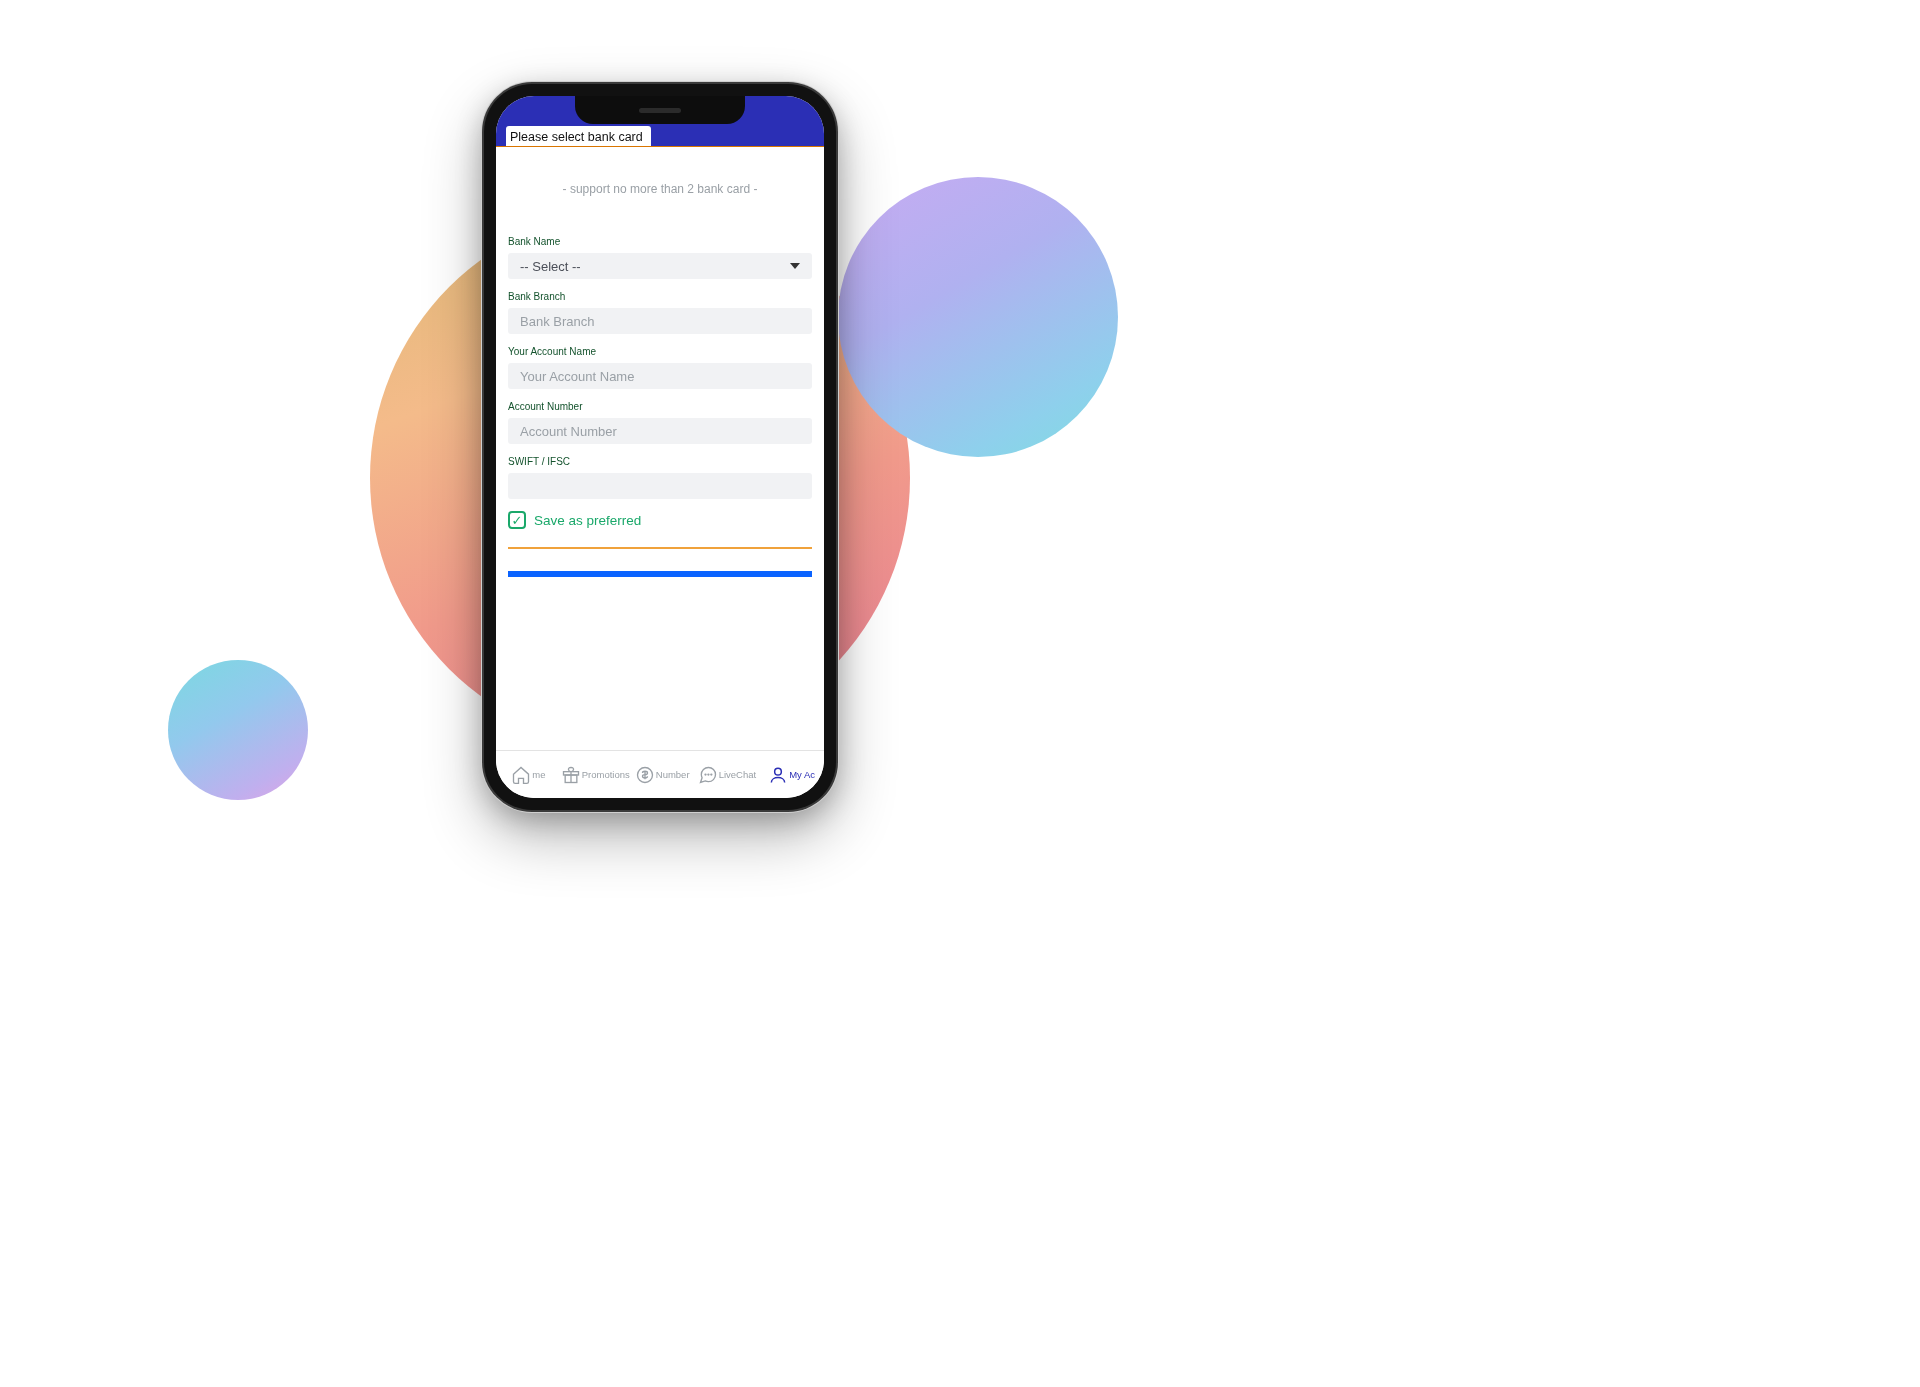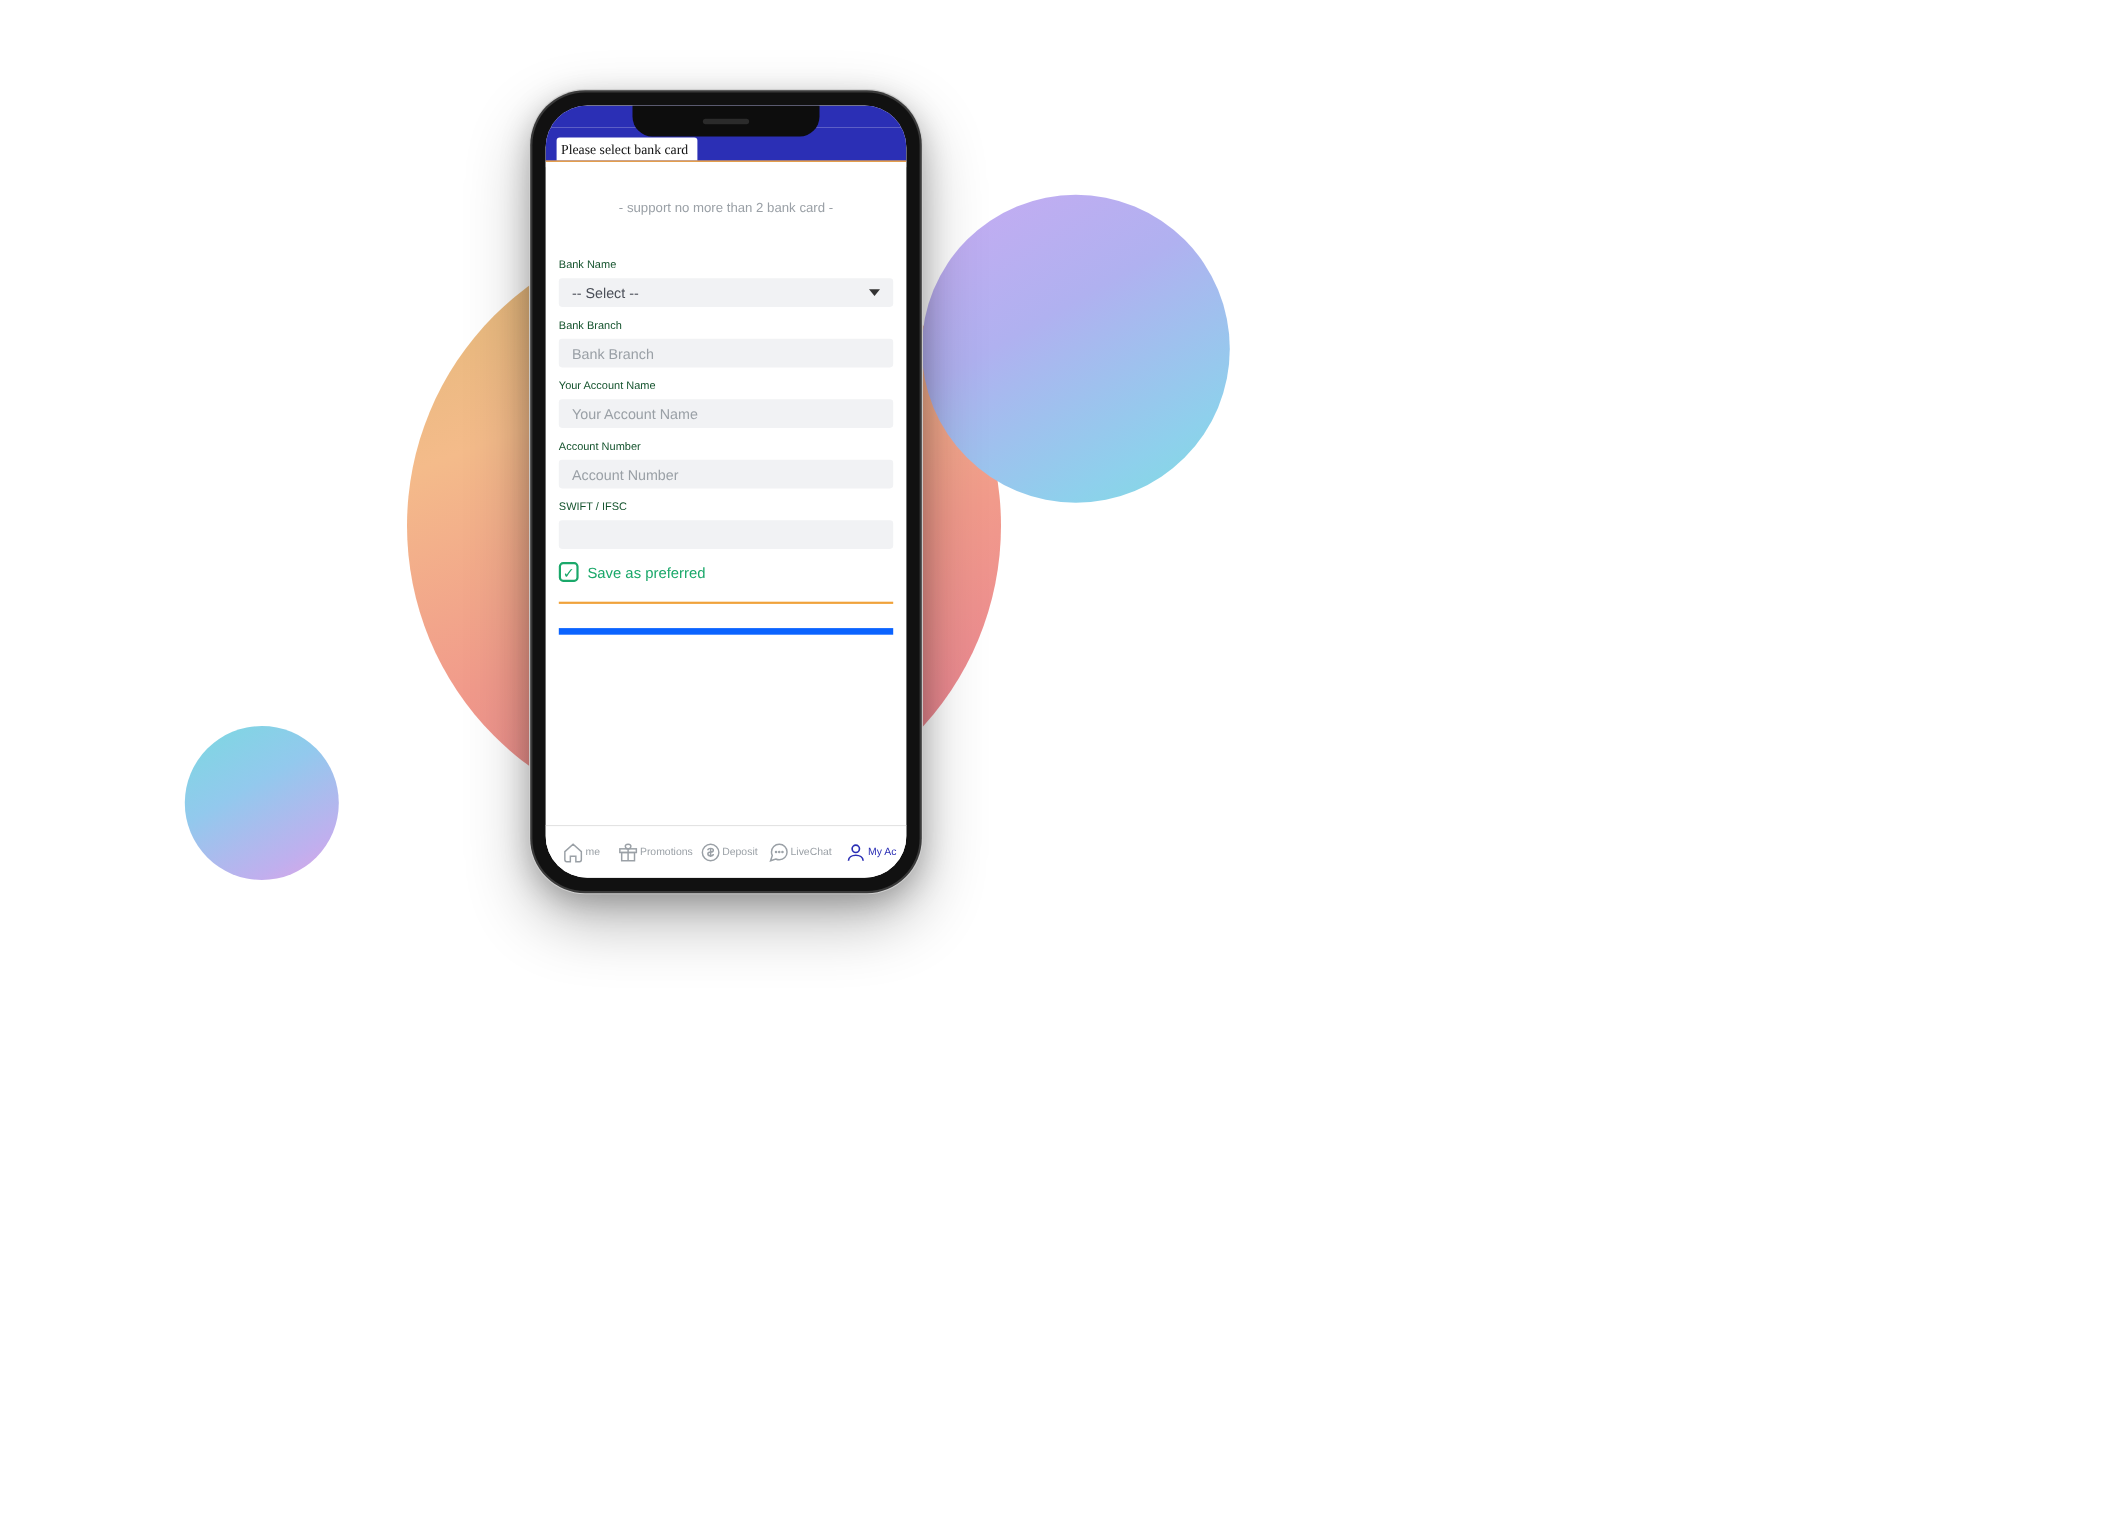--- a/index.html
+++ b/index.html
@@ -89,21 +89,20 @@
 .screen { display:flex; flex-direction:column; height:100%; }
 
 .status-strip { height: 20px; background: #2b2fb5; }
 .title-strip {
   background: #2b2fb5;
   height: 30px;
   color:#000;
   display:flex;align-items:flex-end;
   padding: 0 10px 0 10px;
   position:relative;
-  font-family:Liberation Serif, serif;
 }
 .title-strip::after{
   content:"";
   position:absolute;left:0;right:0;bottom:-1px;height:1px;background:#d97500;
 }
 .title-strip-overlap{
   background:#fff;height:6px;
 }
 
 .support-text{
@@ -239,21 +238,21 @@
               <rect x="5" y="12" width="14" height="9"></rect>
               <path d="M12 8v13M12 8c-3 0-5-5 0-5 5 0 3 5 0 5z"></path>
             </svg>
           <span>Promotions</span>
         </div>
         <div class="tab">
           <svg viewBox="0 0 24 24" fill="none" stroke="#9aa0a6" stroke-width="1.6">
               <circle cx="12" cy="12" r="9"></circle>
               <path d="M12 7v10M9 9.5c0-1.4 1.3-2 3-2s3 .6 3 2-1.3 2-3 2-3 .6-3 2 1.3 2 3 2 3-.6 3-2"></path>
             </svg>
-          <span>Deposit</span>
+          <span>Number</span>
         </div>
         <div class="tab">
           <svg viewBox="0 0 24 24" fill="none" stroke="#9aa0a6" stroke-width="1.6">
               <path d="M21 11.5a8.38 8.38 0 0 1-8.5 8.5 8.5 8.5 0 0 1-3.8-.9L3 21l1.9-5.7A8.38 8.38 0 0 1 4 11.5 8.5 8.5 0 0 1 12.5 3 8.38 8.38 0 0 1 21 11.5z"></path>
               <circle cx="9" cy="11.5" r=".6" fill="#9aa0a6"></circle>
               <circle cx="12.5" cy="11.5" r=".6" fill="#9aa0a6"></circle>
               <circle cx="16" cy="11.5" r=".6" fill="#9aa0a6"></circle>
             </svg>
           <span>LiveChat</span>
         </div>

